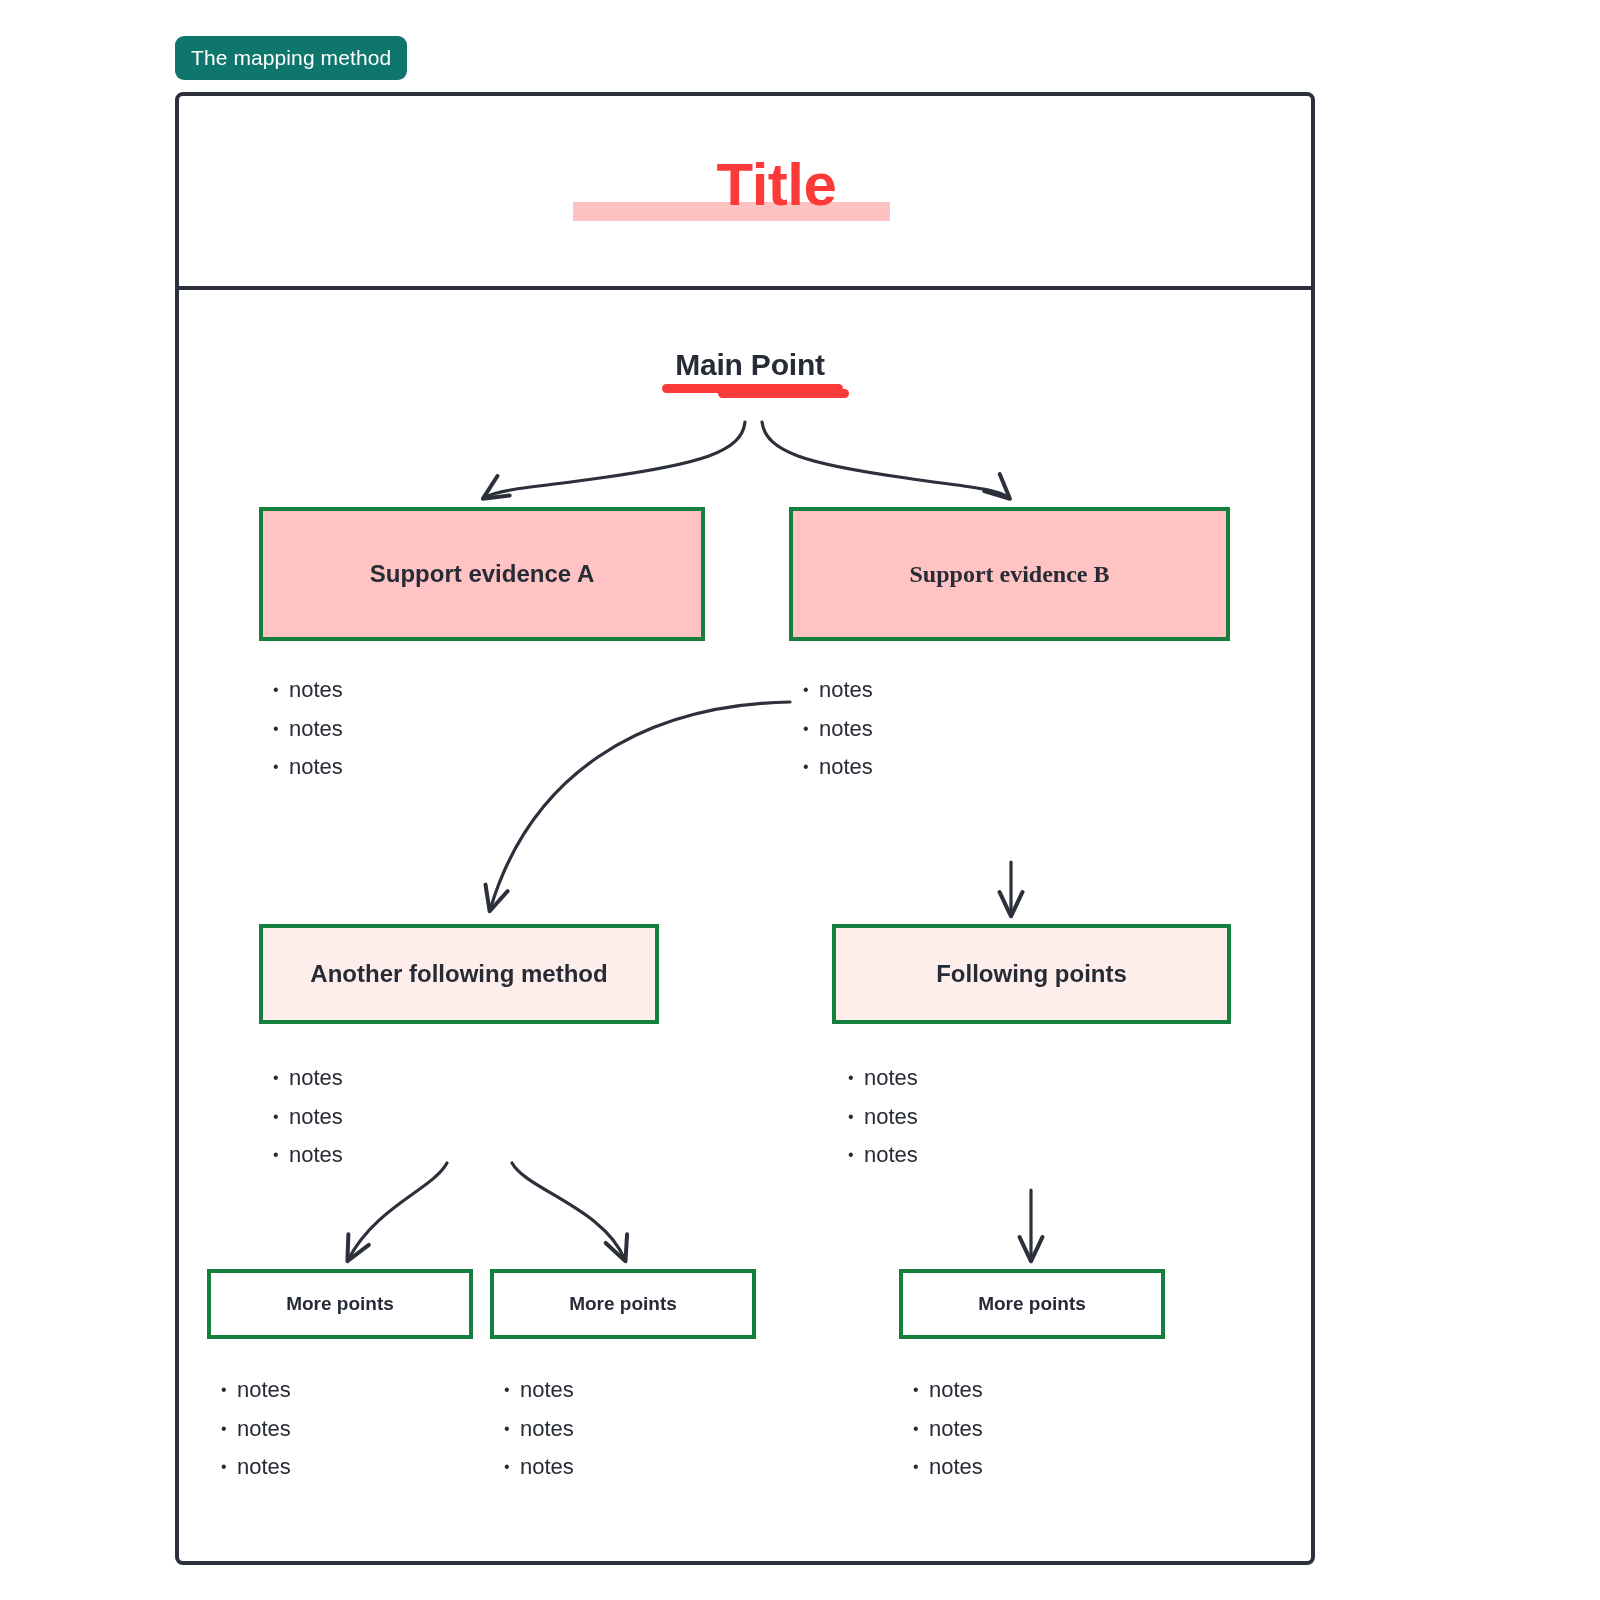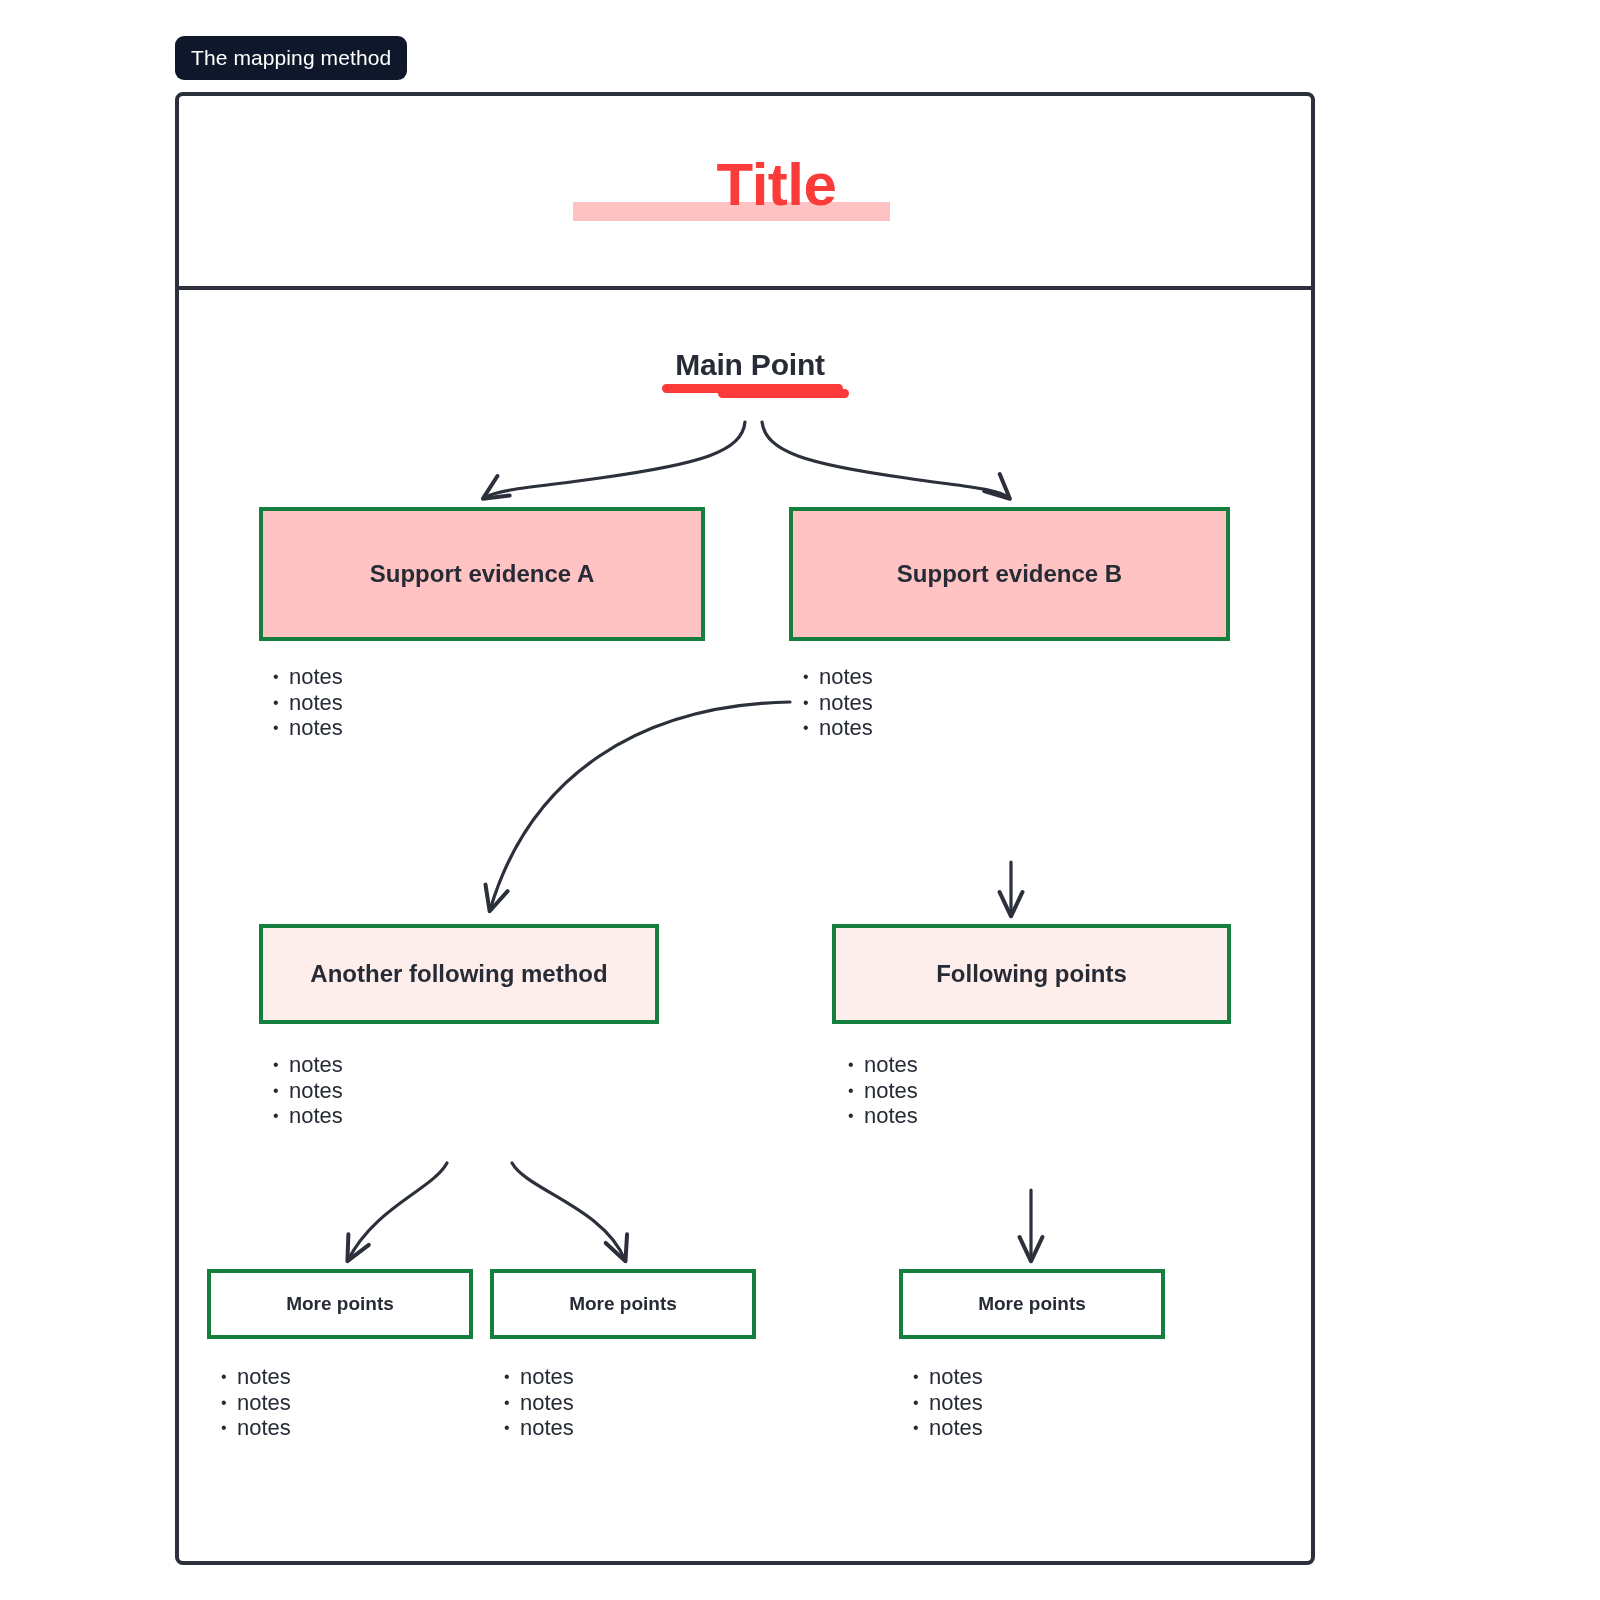--- a/index.html
+++ b/index.html
@@ -17,21 +17,21 @@
 
   
   #method-badge {
     position: absolute;
     left: 175px;
     top: 36px;
     height: 44px;
     display: flex;
     align-items: center;
     padding: 0 16px;
-    background: #0f172a;
+    background: #0f766e;
     color: #ffffff;
     border-radius: 9px;
     font-size: 21px;
     letter-spacing: .1px;
     white-space: nowrap;
   }
 
   
   #page-frame {
     position: absolute;
@@ -114,41 +114,42 @@
     align-items: center;
     justify-content: center;
     color: #262b35;
     font-weight: bold;
   }
   .node.level1 { background: #ffc3c3; font-size: 24px; }
   .node.level2 { background: #fdeeec; font-size: 24px; }
   .node.level3 { background: #ffffff; font-size: 19px; }
 
   #node-evidence-a { left: 259px; top: 507px; width: 446px; height: 134px; }
-  #node-evidence-b { left: 789px; top: 507px; width: 441px; height: 134px; }
+  #node-evidence-b { left: 789px; top: 507px; width: 441px; height: 134px; font-family: Liberation Serif, serif; }
   #node-another-following { left: 259px; top: 924px; width: 400px; height: 100px; }
   #node-following { left: 832px; top: 924px; width: 399px; height: 100px; }
   #node-more-1 { left: 207px; top: 1269px; width: 266px; height: 70px; }
   #node-more-2 { left: 490px; top: 1269px; width: 266px; height: 70px; }
   #node-more-3 { left: 899px; top: 1269px; width: 266px; height: 70px; }
 
   
   .notes {
     position: absolute;
     list-style: none;
     margin: 0;
     padding: 0;
     font-size: 22px;
     color: #262b35;
     line-height: 25.5px;
   }
   .notes li {
     white-space: nowrap;
     padding-left: 16px;
     position: relative;
+    margin-top: 13px;
   }
   .notes li::before {
     content: "\2022";
     position: absolute;
     left: 0;
     top: 0;
     font-size: 16px;
     line-height: 25.5px;
   }
   #notes-evidence-a { left: 273px; top: 664px; }

